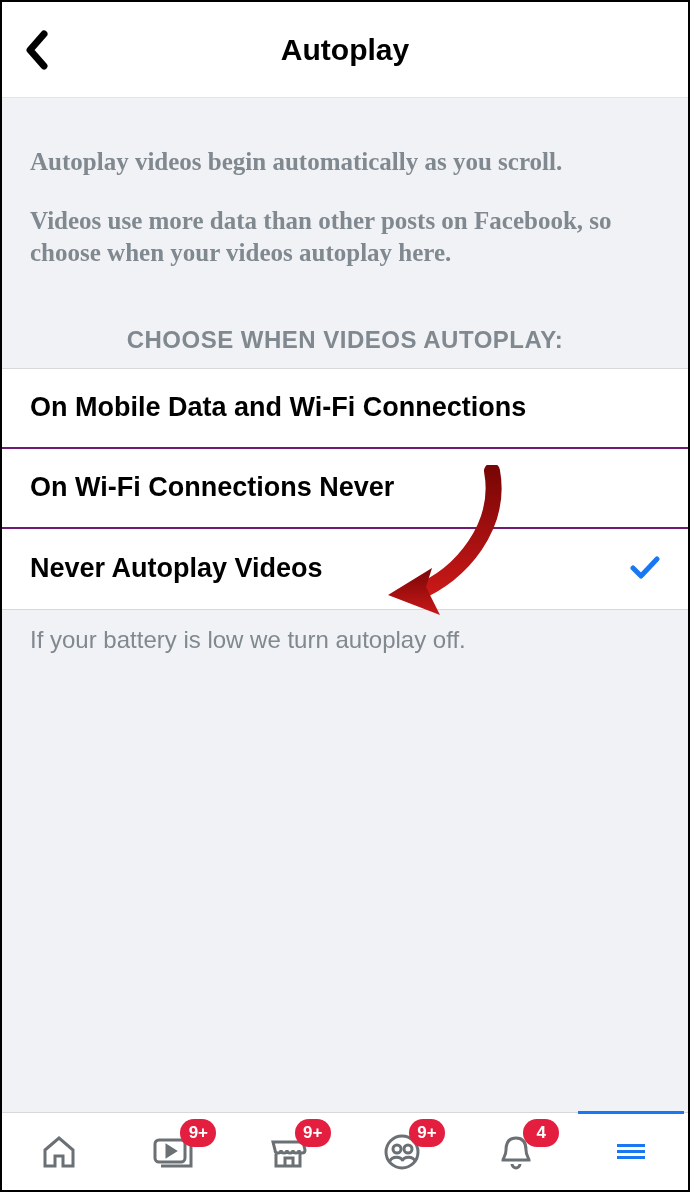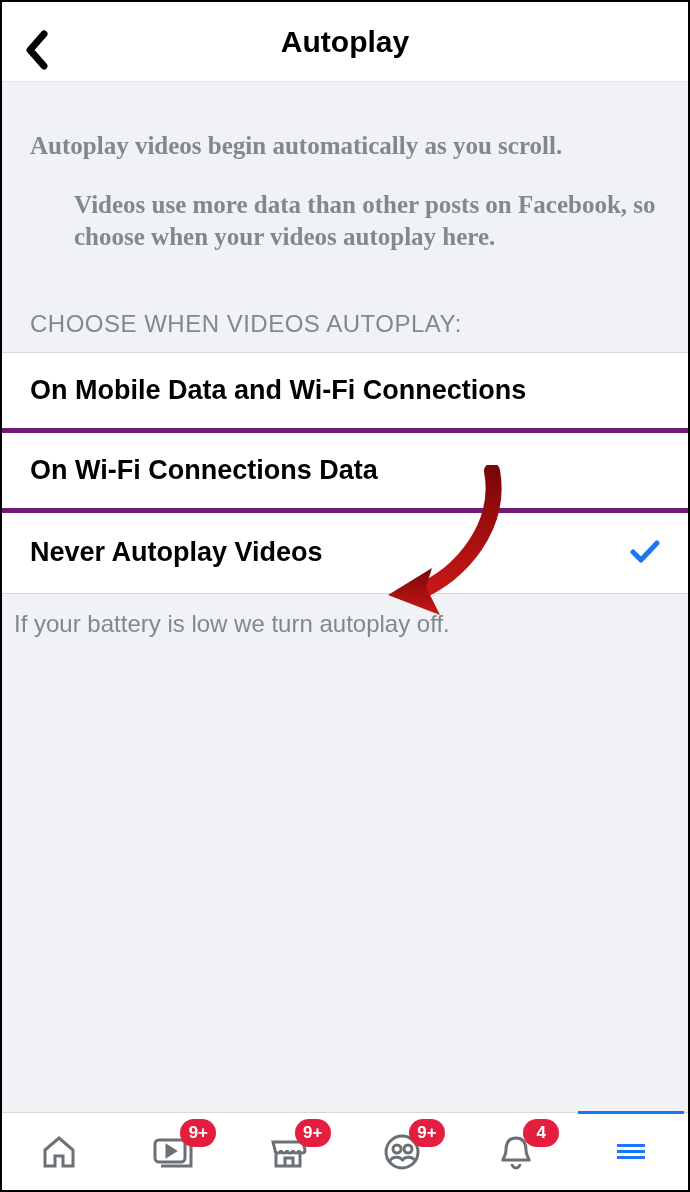--- a/index.html
+++ b/index.html
@@ -1,29 +1,29 @@
 <!DOCTYPE html>
 <html><head>
 <meta charset="utf-8">
 <style>
   * { box-sizing: border-box; margin: 0; padding: 0; }
   html, body { width: 690px; height: 1192px; font-family: -apple-system, Helvetica, Arial, sans-serif; background:#fff; }
   .frame { width:690px; height:1192px; border:2px solid #000; position:relative; overflow:hidden; background:#f1f2f5; }
-  .header { height:80px; background:#fff; display:flex; align-items:center; position:relative; border-bottom:1px solid #e5e5e5;}
+  .header { height:96px; background:#fff; display:flex; align-items:center; position:relative; border-bottom:1px solid #e5e5e5;}
   .back { position:absolute; left:22px; top:28px; }
   .title { width:100%; text-align:center; font-size:30px; font-weight:800; color:#000; }
   .desc { padding:48px 28px 0 28px;font-family:Liberation Serif, serif; }
   .desc p { font-size:25px; font-weight:600; color:#808890; line-height:1.25; }
-  .desc p + p { margin-top:28px;margin-left:44px; }
-  .section-label { padding:58px 28px 14px 28px; font-size:24px; font-weight:400; letter-spacing:0.5px; color:#808890; }
+  .desc p + p { margin-top:28px; }
+  .section-label { padding:58px 28px 14px 28px; font-size:24px; font-weight:700; letter-spacing:0.5px; color:#808890;text-align:center; }
   .options { background:#fff; border-top:1px solid #d8d8d8; border-bottom:1px solid #d8d8d8;}
-  .option { display:flex; align-items:center; justify-content:space-between; height:80px; padding:0 28px; font-size:27px; font-weight:700; color:#000; border-bottom:5px solid #701a75; cursor:pointer;}
+  .option { display:flex; align-items:center; justify-content:space-between; height:80px; padding:0 28px; font-size:27px; font-weight:700; color:#000; border-bottom:2px solid #701a75; cursor:pointer;}
   .option:last-child { border-bottom:none;align-items:center;}
   .check { color:#1877f2; font-size:32px; font-weight:900; }
-  .footer-note { padding:16px 12px; font-size:24px; font-weight:500; color:#808890; }
+  .footer-note { padding:16px 28px; font-size:24px; font-weight:500; color:#808890; }
   .annotation-arrow { position:absolute; left:380px; top:463px; pointer-events:none; }
   .tabbar { position:absolute; left:0; right:0; bottom:0; height:78px; background:#fff; border-top:1px solid #d8d8d8; display:flex; }
   .tab { flex:1; display:flex; align-items:center; justify-content:center; position:relative; cursor:pointer;}
   .tab svg { stroke:#6b7075; fill:none; }
   .tab.active-indicator::before { content:""; position:absolute; top:-2px; left:4px; right:4px; height:3px; background:#1877f2; }
   .badge { position:absolute; top:6px; left:56%; min-width:36px; height:28px; padding:0 6px; background:#e41e3f; border-radius:14px; color:#fff; font-size:17px; font-weight:700; display:flex; align-items:center; justify-content:center; }
   .hamburger div { width:28px; height:3px; background:#1877f2; margin:3px 0; }
 </style>
 </head>
 <body>
@@ -44,21 +44,21 @@
     <p>Videos use more data than other posts on Facebook, so choose when your videos autoplay here.</p>
   </div>
 
   <div class="section-label">CHOOSE WHEN VIDEOS AUTOPLAY:</div>
 
   <div class="options">
     <div class="option">
       <span>On Mobile Data and Wi-Fi Connections</span>
     </div>
     <div class="option">
-      <span>On Wi-Fi Connections Data</span>
+      <span>On Wi-Fi Connections Never</span>
     </div>
     <div class="option">
       <span>Never Autoplay Videos</span>
       <span class="check">
         <svg width="30" height="24" viewBox="0 0 30 24">
             <polyline points="3,13 11,21 27,4" stroke="#1877f2" stroke-width="5" fill="none" stroke-linecap="round" stroke-linejoin="round"></polyline>
           </svg>
       </span>
     </div>
   </div>

